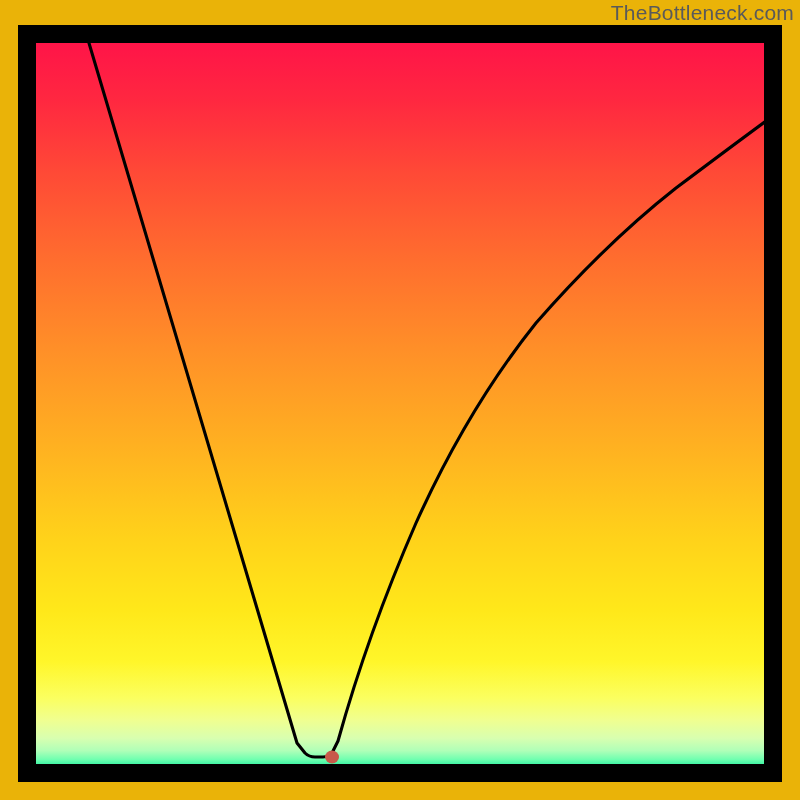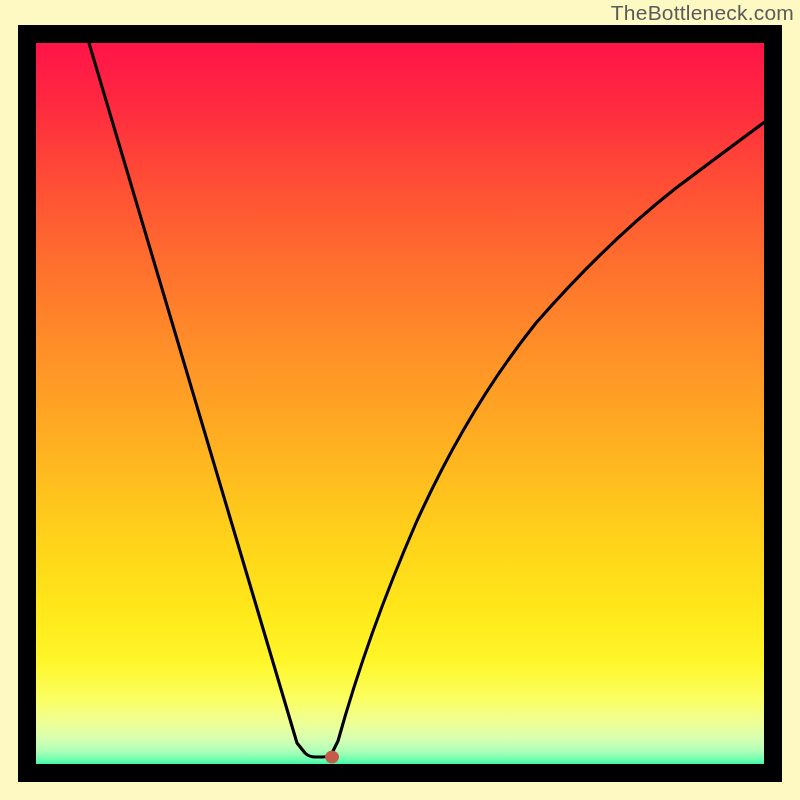--- a/index.html
+++ b/index.html
@@ -8,21 +8,21 @@
     width: 800px;
     height: 800px;
     background: #ffffff;
     font-family: Arial, Helvetica, sans-serif;
     overflow: hidden;
   }
   .container {
     position: relative;
     width: 800px;
     height: 800px;
-    background: #fef9c3;
+    background: #eab308;
   }
   .attribution {
     position: absolute;
     top: 1px;
     right: 6px;
     font-size: 21px;
     color: #5a5a5a;
     letter-spacing: 0.2px;
     font-weight: 400;
   }

